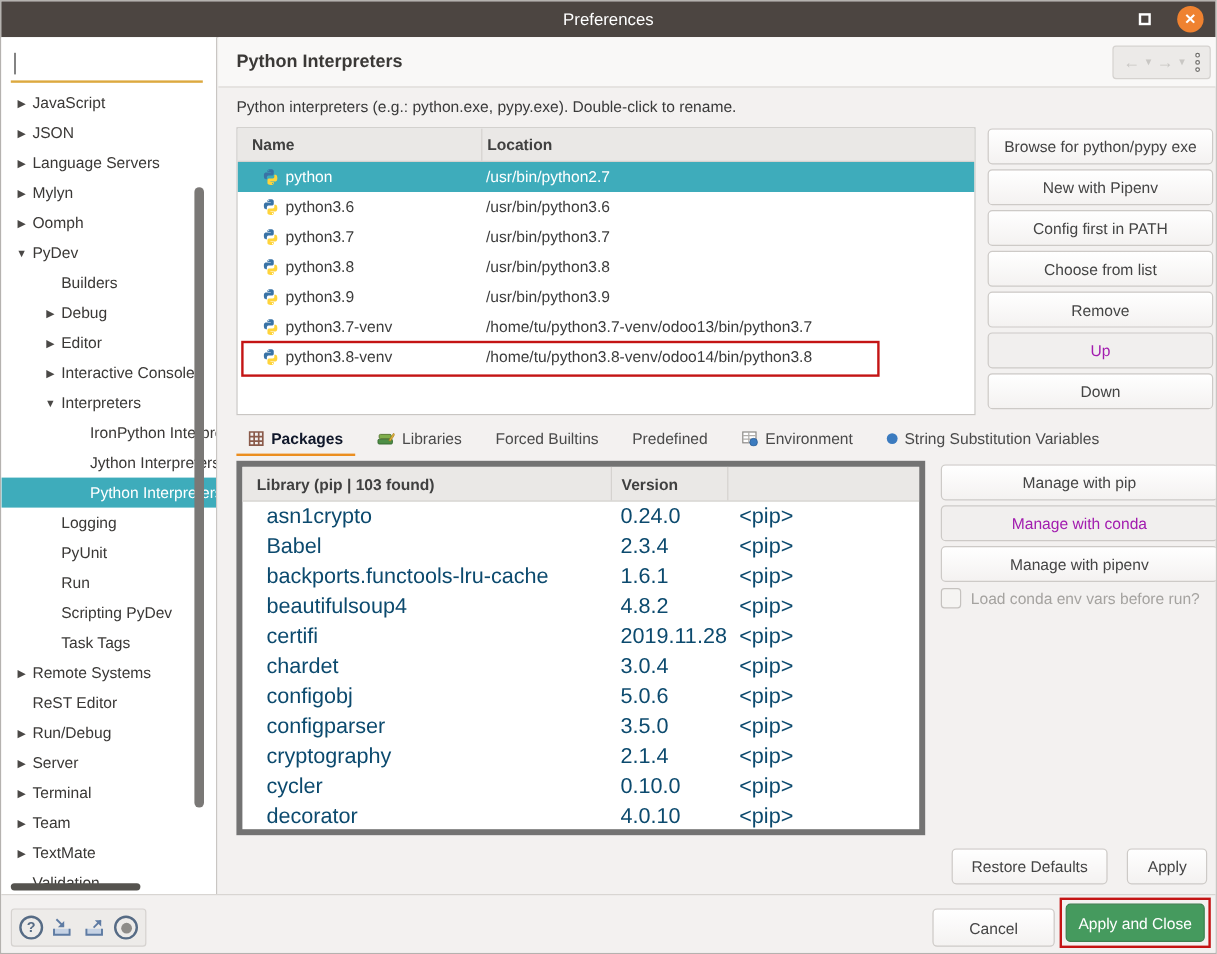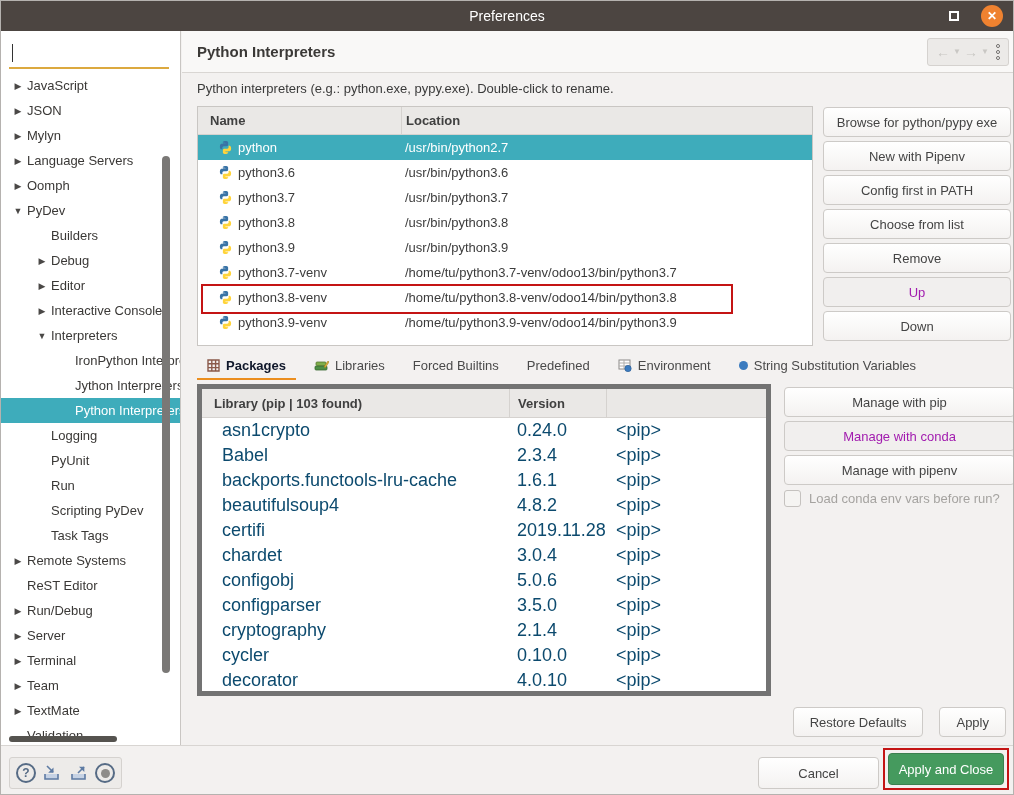--- a/index.html
+++ b/index.html
@@ -119,21 +119,21 @@
   .bottombar { position:absolute; left:0; top:744px; width:100%; height:51px; background:#F3F1F0;
                border-top:1px solid #D8D5D2; }
   .icon-toolbar { position:absolute; left:8px; top:11px; height:32px; background:#EDEBE9;
                   border:1px solid #D5D2CF; border-radius:3px; display:flex; align-items:center;
                   gap:5px; padding:0 6px; }
   .help-ic, .rec-ic { width:20px; height:20px; border:2px solid #566B85; border-radius:50%;
                       display:flex; align-items:center; justify-content:center; cursor:pointer; }
   .help-ic { color:#566B85; font-size:12px; font-weight:bold; }
   .rec-ic i { width:9px; height:9px; border-radius:50%; background:#8E8C89; }
   .tray-ic { cursor:pointer; }
-  .cancel-btn { position:absolute; right:134px; top:11px; width:121px; height:32px; }
+  .cancel-btn { position:absolute; right:134px; top:11px; width:102px; height:32px; }
   .apply-close-wrap { position:absolute; right:4px; top:2px; border:2px solid #C41414; padding:3px; }
   .apply-close-btn { width:116px; height:32px; background:#459A5E; border:1px solid #3C7F4F;
                      border-radius:4px; color:#fff; font-size:13px; cursor:pointer;
                      font-family:"Liberation Sans",sans-serif; }
 </style>
 </head>
 <body>
 
 <div id="app">
 
@@ -155,26 +155,26 @@
           <span class="lbl">JavaScript</span>
         </div>
 
         <div class="tree-item lvl0 arrow-collapsed">
           <span class="tw"></span>
           <span class="lbl">JSON</span>
         </div>
 
         <div class="tree-item lvl0 arrow-collapsed">
           <span class="tw"></span>
+          <span class="lbl">Language Servers</span>
+        </div>
+
+        <div class="tree-item lvl0 arrow-collapsed">
+          <span class="tw"></span>
           <span class="lbl">Mylyn</span>
-        </div>
-
-        <div class="tree-item lvl0 arrow-collapsed">
-          <span class="tw"></span>
-          <span class="lbl">Language Servers</span>
         </div>
 
         <div class="tree-item lvl0 arrow-collapsed">
           <span class="tw"></span>
           <span class="lbl">Oomph</span>
         </div>
 
         <div class="tree-item lvl0 arrow-expanded">
           <span class="tw"></span>
           <span class="lbl">PyDev</span>
@@ -385,30 +385,20 @@
           <div class="cell-name">
             <svg class="py-icon" viewBox="0 0 16 16">
               <path fill="#3973A6" d="M7.9 1C5 1 5.2 2.3 5.2 2.3v1.3h2.9V4H3.9S2 3.8 2 6.9s1.7 3 1.7 3h1V8.3s-.1-1.7 1.7-1.7h2.8s1.6.1 1.6-1.5V2.7S11 1 7.9 1zM6.3 1.8a.5.5 0 1 1 0 1 .5.5 0 0 1 0-1z"></path>
               <path fill="#FFD43B" d="M8.1 15c2.9 0 2.7-1.3 2.7-1.3v-1.3H7.9V12h4.2s1.9.2 1.9-2.9-1.7-3-1.7-3h-1v1.6s.1 1.7-1.7 1.7H6.8s-1.6-.1-1.6 1.5v2.4S5 15 8.1 15zm1.6-.8a.5.5 0 1 1 0-1 .5.5 0 0 1 0 1z"></path>
             </svg>
             <span>python3.8-venv</span>
           </div>
           <div class="cell-loc">/home/tu/python3.8-venv/odoo14/bin/python3.8</div>
         </div>
 
-        <div class="i-row">
-          <div class="cell-name">
-            <svg class="py-icon" viewBox="0 0 16 16">
-              <path fill="#3973A6" d="M7.9 1C5 1 5.2 2.3 5.2 2.3v1.3h2.9V4H3.9S2 3.8 2 6.9s1.7 3 1.7 3h1V8.3s-.1-1.7 1.7-1.7h2.8s1.6.1 1.6-1.5V2.7S11 1 7.9 1zM6.3 1.8a.5.5 0 1 1 0 1 .5.5 0 0 1 0-1z"></path>
-              <path fill="#FFD43B" d="M8.1 15c2.9 0 2.7-1.3 2.7-1.3v-1.3H7.9V12h4.2s1.9.2 1.9-2.9-1.7-3-1.7-3h-1v1.6s.1 1.7-1.7 1.7H6.8s-1.6-.1-1.6 1.5v2.4S5 15 8.1 15zm1.6-.8a.5.5 0 1 1 0-1 .5.5 0 0 1 0 1z"></path>
-            </svg>
-            <span>python3.9-venv</span>
-          </div>
-          <div class="cell-loc">/home/tu/python3.9-venv/odoo14/bin/python3.9</div>
-        </div>
 
     </div>
 
     <div class="interp-actions">
 
         <button class="btn">Browse for python/pypy exe</button>
 
         <button class="btn">New with Pipenv</button>
 
         <button class="btn">Config first in PATH</button>

